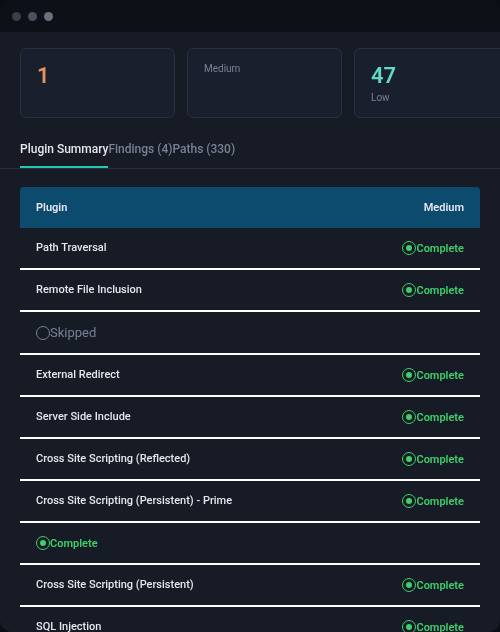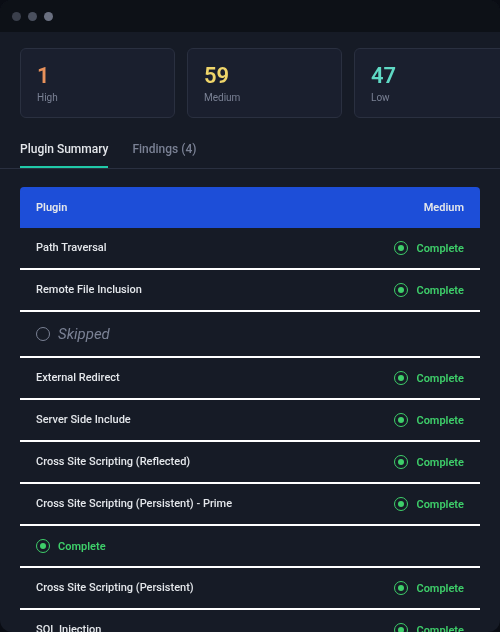--- a/index.html
+++ b/index.html
@@ -55,21 +55,20 @@
     }
     .summary-label {
       font-size: 10px;
       color: #7a8194;
     }
     .count-high { color: #e8915b; }
     .count-medium { color: #efd56a; }
     .count-low { color: #5fd9c4; }
     .tabs {
       display: flex;
-      gap: 24px;
       padding: 24px 20px 0 20px;
       border-bottom: 1px solid #2a3040;
     }
     .tab {
       font-size: 12px;
       font-weight: 500;
       color: #7a8194;
       padding-bottom: 10px;
       cursor: pointer;
       border-bottom: 2px solid transparent;
@@ -78,21 +77,21 @@
       color: #e4e7eb;
       border-bottom: 2px solid #20c9a8;
     }
     .table-wrap {
       padding: 18px 20px 0 20px;
     }
     .table-header {
       display: flex;
       justify-content: space-between;
       align-items: center;
-      background: #1d4ed8;
+      background: #0c4a6e;
       padding: 14px 16px;
       border-radius: 4px 4px 0 0;
     }
     .th {
       font-size: 11px;
       font-weight: 600;
       color: #e4e7eb;
     }
     .row {
       display: flex;
@@ -102,38 +101,36 @@
       border-bottom: 2px solid #ffffff;
       font-size: 11px;
     }
     .plugin-name {
       color: #e4e7eb;
       font-weight: 500;
     }
     .status-cell {
       display: flex;
       align-items: center;
-      gap: 8px;
     }
     .status-icon {
       width: 14px;
       height: 14px;
       display: inline-flex;
       align-items: center;
       justify-content: center;
     }
     .status-complete {
       color: #3ecf6a;
       font-weight: 600;
       font-size: 11px;
     }
     .status-skipped {
       color: #7a8194;
-      font-style: italic;
-      font-size: 15px;
+      font-size: 13px;
     }
     .ring-complete {
       width: 14px; height: 14px;
       border: 1.5px solid #3ecf6a;
       border-radius: 50%;
       display:flex; align-items:center; justify-content:center;
     }
     .ring-complete::after {
       content:'';
       width:6px; height:6px; border-radius:50%; background:#3ecf6a;
@@ -151,36 +148,35 @@
 
   <div class="titlebar">
     <span class="dot dot1"></span>
     <span class="dot dot2"></span>
     <span class="dot dot3"></span>
   </div>
 
   <div class="summary-row">
     <div class="summary-card">
       <div class="summary-count count-high">1</div>
-      <div class="summary-label">High</div>
     </div>
     <div class="summary-card">
-      <div class="summary-count count-medium">59</div>
       <div class="summary-label">Medium</div>
     </div>
     <div class="summary-card">
       <div class="summary-count count-low">47</div>
       <div class="summary-label">Low</div>
     </div>
 
   </div>
 
   <div class="tabs">
     <div class="tab active">Plugin Summary</div>
     <div class="tab">Findings (4)</div>
+    <div class="tab">Paths (330)</div>
   </div>
 
   <div class="table-wrap">
     <div class="table-header">
       <span class="th">Plugin</span>
       <span class="th">Medium</span>
     </div>
     <div id="rows-container">
         <div class="row">
           <span class="plugin-name">Path Traversal</span>

